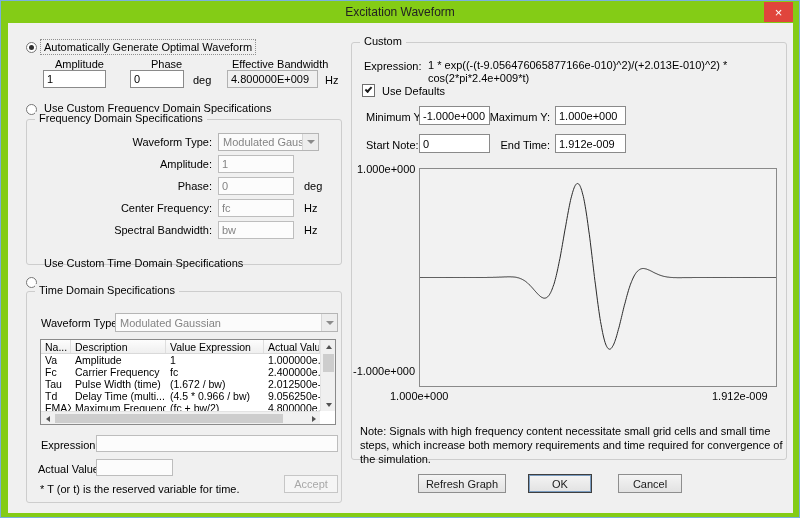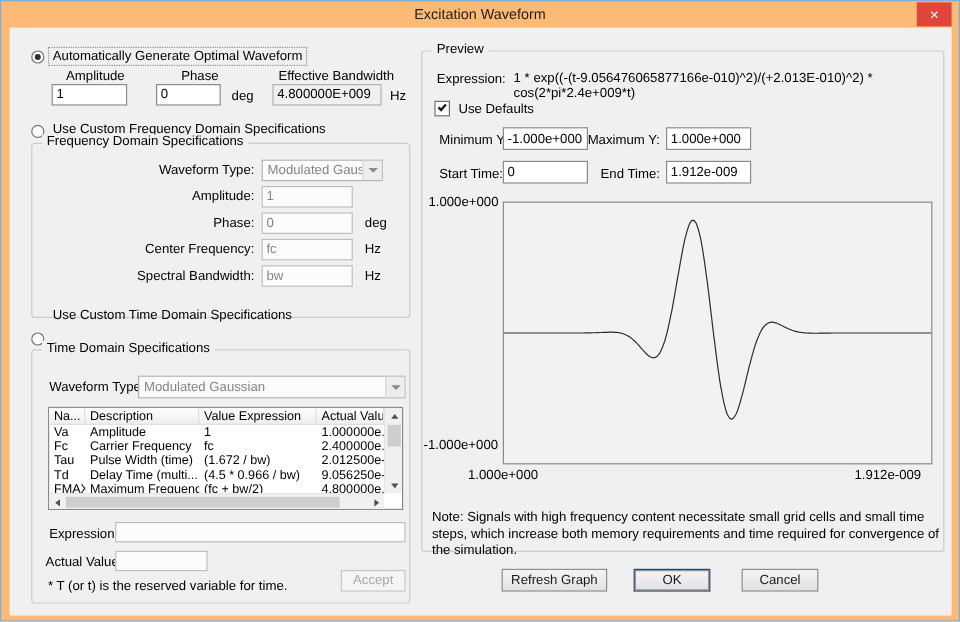--- a/index.html
+++ b/index.html
@@ -76,21 +76,21 @@
   
   #pv-expr { line-height:13px; white-space:nowrap; }
   #plot { position:absolute; left:67px; top:125px; width:358px; height:219px; border:1px solid #8a8a8a; background:#f2f2f2; }
   #plot svg { display:block; }
   .rlabel { text-align:right; }
   #note { line-height:14px; }
 </style>
 </head>
 <body>
 
-<div id="dialog" style="background: #fdba74; border-color: rgb(122, 176, 221);">
+<div id="dialog" style="background: #84cc16; border-color: rgb(122, 176, 221);">
   <div id="titlebar">
     <span class="title">Excitation Waveform</span>
     <div id="close-btn" style="background: rgb(224, 69, 60);">
       <span>×</span>
     </div>
   </div>
 
   <div id="content" style="background: rgb(240, 240, 240);">
 
     <span class="radio checked abs" style="left:18px; top:19px;"></span>
@@ -219,39 +219,39 @@
 
       <span class="abs lbl" style="left:14px; top:147px;">Expression:</span>
       <input class="tb disabled" style="left: 69px; top: 143px; width: 242px; height: 17px;" disabled="" value="">
       <span class="abs lbl" style="left:11px; top:171px;">Actual Value:</span>
       <input class="tb disabled" style="left: 69px; top: 167px; width: 77px; height: 17px;" disabled="" value="">
       <span class="abs lbl" style="left:13px; top:191px;">* T (or t) is the reserved variable for time.</span>
       <div class="btn disabled" style="left:257px; top:183px; width:54px; height:18px;">Accept</div>
     </div>
 
     <div class="groupbox" style="left:343px; top:19px; width:436px; height:418px;">
-      <span class="gtitle">Preview</span>
+      <span class="gtitle">Custom</span>
 
       <span class="abs lbl" style="left:12px; top:17px;">Expression:</span>
       <div id="pv-expr" class="abs" style="left:76px; top:16px;">
         <div>1 * exp((-(t-9.056476065877166e-010)^2)/(+2.013E-010)^2) *</div>
         <div>cos(2*pi*2.4e+009*t)</div>
       </div>
 
       <span class="checkbox" style="left:10px; top:41px;">
           <span class="check"></span>
         </span>
       <span class="abs lbl" style="left:30px; top:42px;">Use Defaults</span>
 
       <span class="abs lbl" style="left:14px; top:68px;">Minimum Y:</span>
       <input class="tb" style="left: 67px; top: 63px; width: 71px; height: 19px;" value="-1.000e+000">
       <span class="abs lbl rlabel" style="left:135px; top:68px; width:63px;">Maximum Y:</span>
       <input class="tb" style="left: 203px; top: 63px; width: 71px; height: 19px;" value="1.000e+000">
 
-      <span class="abs lbl" style="left:14px; top:96px;">Start Time:</span>
+      <span class="abs lbl" style="left:14px; top:96px;">Start Note:</span>
       <input class="tb" style="left: 67px; top: 91px; width: 71px; height: 19px;" value="0">
       <span class="abs lbl rlabel" style="left:135px; top:96px; width:63px;">End Time:</span>
       <input class="tb" style="left: 203px; top: 91px; width: 71px; height: 19px;" value="1.912e-009">
 
       <span class="abs lbl" style="left:5px; top:120px;">1.000e+000</span>
       <div id="plot">
         <svg width="356" height="217" viewBox="0 0 356 217">
           <polyline id="wavepoly" fill="none" stroke="#2b2b2b" stroke-width="1" points="0.0,108.5 0.5,108.5 1.0,108.5 1.5,108.5 2.0,108.5 2.5,108.5 3.1,108.5 3.6,108.5 4.1,108.5 4.6,108.5 5.1,108.5 5.6,108.5 6.1,108.5 6.6,108.5 7.1,108.5 7.6,108.5 8.1,108.5 8.6,108.5 9.2,108.5 9.7,108.5 10.2,108.5 10.7,108.5 11.2,108.5 11.7,108.5 12.2,108.5 12.7,108.5 13.2,108.5 13.7,108.5 14.2,108.5 14.7,108.5 15.3,108.5 15.8,108.5 16.3,108.5 16.8,108.5 17.3,108.5 17.8,108.5 18.3,108.5 18.8,108.5 19.3,108.5 19.8,108.5 20.3,108.5 20.9,108.5 21.4,108.5 21.9,108.5 22.4,108.5 22.9,108.5 23.4,108.5 23.9,108.5 24.4,108.5 24.9,108.5 25.4,108.5 25.9,108.5 26.4,108.5 27.0,108.5 27.5,108.5 28.0,108.5 28.5,108.5 29.0,108.5 29.5,108.5 30.0,108.5 30.5,108.5 31.0,108.5 31.5,108.5 32.0,108.5 32.5,108.5 33.1,108.5 33.6,108.5 34.1,108.5 34.6,108.5 35.1,108.5 35.6,108.5 36.1,108.5 36.6,108.5 37.1,108.5 37.6,108.5 38.1,108.5 38.7,108.5 39.2,108.5 39.7,108.5 40.2,108.5 40.7,108.5 41.2,108.5 41.7,108.5 42.2,108.5 42.7,108.5 43.2,108.5 43.7,108.5 44.2,108.5 44.8,108.5 45.3,108.5 45.8,108.5 46.3,108.5 46.8,108.5 47.3,108.5 47.8,108.5 48.3,108.5 48.8,108.5 49.3,108.5 49.8,108.5 50.3,108.5 50.9,108.5 51.4,108.5 51.9,108.5 52.4,108.5 52.9,108.5 53.4,108.5 53.9,108.5 54.4,108.5 54.9,108.5 55.4,108.5 55.9,108.5 56.5,108.5 57.0,108.5 57.5,108.5 58.0,108.5 58.5,108.5 59.0,108.5 59.5,108.5 60.0,108.5 60.5,108.5 61.0,108.5 61.5,108.5 62.0,108.5 62.6,108.5 63.1,108.5 63.6,108.5 64.1,108.5 64.6,108.5 65.1,108.5 65.6,108.5 66.1,108.5 66.6,108.5 67.1,108.5 67.6,108.4 68.1,108.4 68.7,108.4 69.2,108.4 69.7,108.4 70.2,108.4 70.7,108.4 71.2,108.4 71.7,108.4 72.2,108.4 72.7,108.4 73.2,108.3 73.7,108.3 74.3,108.3 74.8,108.3 75.3,108.3 75.8,108.3 76.3,108.3 76.8,108.2 77.3,108.2 77.8,108.2 78.3,108.2 78.8,108.2 79.3,108.1 79.8,108.1 80.4,108.1 80.9,108.1 81.4,108.1 81.9,108.0 82.4,108.0 82.9,108.0 83.4,108.0 83.9,107.9 84.4,107.9 84.9,107.9 85.4,107.9 85.9,107.9 86.5,107.9 87.0,107.8 87.5,107.8 88.0,107.8 88.5,107.8 89.0,107.8 89.5,107.8 90.0,107.8 90.5,107.8 91.0,107.8 91.5,107.9 92.1,107.9 92.6,107.9 93.1,107.9 93.6,108.0 94.1,108.0 94.6,108.1 95.1,108.2 95.6,108.2 96.1,108.3 96.6,108.4 97.1,108.5 97.6,108.7 98.2,108.8 98.7,108.9 99.2,109.1 99.7,109.3 100.2,109.5 100.7,109.7 101.2,109.9 101.7,110.1 102.2,110.4 102.7,110.6 103.2,110.9 103.7,111.2 104.3,111.5 104.8,111.9 105.3,112.2 105.8,112.6 106.3,113.0 106.8,113.4 107.3,113.8 107.8,114.3 108.3,114.7 108.8,115.2 109.3,115.7 109.9,116.2 110.4,116.7 110.9,117.3 111.4,117.8 111.9,118.4 112.4,118.9 112.9,119.5 113.4,120.1 113.9,120.7 114.4,121.3 114.9,121.8 115.4,122.4 116.0,123.0 116.5,123.6 117.0,124.1 117.5,124.7 118.0,125.2 118.5,125.7 119.0,126.2 119.5,126.7 120.0,127.1 120.5,127.5 121.0,127.9 121.5,128.2 122.1,128.5 122.6,128.7 123.1,128.9 123.6,129.1 124.1,129.1 124.6,129.2 125.1,129.1 125.6,129.0 126.1,128.8 126.6,128.6 127.1,128.2 127.7,127.8 128.2,127.3 128.7,126.7 129.2,126.1 129.7,125.3 130.2,124.4 130.7,123.5 131.2,122.4 131.7,121.3 132.2,120.0 132.7,118.6 133.2,117.2 133.8,115.6 134.3,114.0 134.8,112.2 135.3,110.4 135.8,108.4 136.3,106.4 136.8,104.2 137.3,102.0 137.8,99.7 138.3,97.3 138.8,94.8 139.3,92.3 139.9,89.6 140.4,87.0 140.9,84.2 141.4,81.4 141.9,78.6 142.4,75.7 142.9,72.8 143.4,69.9 143.9,67.0 144.4,64.0 144.9,61.1 145.5,58.1 146.0,55.2 146.5,52.3 147.0,49.5 147.5,46.7 148.0,44.0 148.5,41.3 149.0,38.7 149.5,36.2 150.0,33.8 150.5,31.4 151.0,29.2 151.6,27.2 152.1,25.2 152.6,23.4 153.1,21.8 153.6,20.3 154.1,18.9 154.6,17.7 155.1,16.7 155.6,15.9 156.1,15.3 156.6,14.8 157.1,14.6 157.7,14.5 158.2,14.7 158.7,15.0 159.2,15.6 159.7,16.3 160.2,17.3 160.7,18.5 161.2,19.9 161.7,21.4 162.2,23.2 162.7,25.2 163.3,27.3 163.8,29.7 164.3,32.2 164.8,34.9 165.3,37.8 165.8,40.8 166.3,44.0 166.8,47.3 167.3,50.8 167.8,54.4 168.3,58.1 168.8,61.9 169.4,65.8 169.9,69.8 170.4,73.8 170.9,78.0 171.4,82.1 171.9,86.3 172.4,90.6 172.9,94.8 173.4,99.1 173.9,103.3 174.4,107.5 174.9,111.7 175.5,115.9 176.0,120.0 176.5,124.0 177.0,127.9 177.5,131.8 178.0,135.5 178.5,139.2 179.0,142.7 179.5,146.1 180.0,149.4 180.5,152.5 181.1,155.5 181.6,158.3 182.1,161.0 182.6,163.5 183.1,165.9 183.6,168.0 184.1,170.0 184.6,171.9 185.1,173.5 185.6,175.0 186.1,176.2 186.6,177.3 187.2,178.3 187.7,179.0 188.2,179.6 188.7,179.9 189.2,180.2 189.7,180.2 190.2,180.1 190.7,179.8 191.2,179.4 191.7,178.8 192.2,178.1 192.7,177.2 193.3,176.2 193.8,175.1 194.3,173.9 194.8,172.6 195.3,171.1 195.8,169.6 196.3,168.0 196.8,166.3 197.3,164.5 197.8,162.6 198.3,160.7 198.9,158.8 199.4,156.8 199.9,154.8 200.4,152.7 200.9,150.7 201.4,148.6 201.9,146.5 202.4,144.4 202.9,142.3 203.4,140.2 203.9,138.2 204.4,136.2 205.0,134.2 205.5,132.2 206.0,130.3 206.5,128.4 207.0,126.5 207.5,124.8 208.0,123.0 208.5,121.3 209.0,119.7 209.5,118.2 210.0,116.7 210.5,115.2 211.1,113.8 211.6,112.5 212.1,111.3 212.6,110.1 213.1,109.0 213.6,108.0 214.1,107.0 214.6,106.1 215.1,105.3 215.6,104.5 216.1,103.8 216.7,103.1 217.2,102.6 217.7,102.0 218.2,101.6 218.7,101.1 219.2,100.8 219.7,100.5 220.2,100.2 220.7,100.0 221.2,99.8 221.7,99.7 222.2,99.6 222.8,99.5 223.3,99.5 223.8,99.5 224.3,99.6 224.8,99.7 225.3,99.8 225.8,99.9 226.3,100.0 226.8,100.2 227.3,100.4 227.8,100.6 228.3,100.8 228.9,101.0 229.4,101.2 229.9,101.5 230.4,101.7 230.9,102.0 231.4,102.2 231.9,102.5 232.4,102.7 232.9,103.0 233.4,103.3 233.9,103.5 234.5,103.8 235.0,104.0 235.5,104.3 236.0,104.5 236.5,104.7 237.0,105.0 237.5,105.2 238.0,105.4 238.5,105.6 239.0,105.8 239.5,106.0 240.0,106.2 240.6,106.4 241.1,106.6 241.6,106.7 242.1,106.9 242.6,107.0 243.1,107.2 243.6,107.3 244.1,107.4 244.6,107.5 245.1,107.6 245.6,107.7 246.1,107.8 246.7,107.9 247.2,108.0 247.7,108.1 248.2,108.1 248.7,108.2 249.2,108.3 249.7,108.3 250.2,108.4 250.7,108.4 251.2,108.4 251.7,108.5 252.3,108.5 252.8,108.5 253.3,108.6 253.8,108.6 254.3,108.6 254.8,108.6 255.3,108.6 255.8,108.6 256.3,108.6 256.8,108.7 257.3,108.7 257.8,108.7 258.4,108.7 258.9,108.7 259.4,108.7 259.9,108.7 260.4,108.7 260.9,108.7 261.4,108.7 261.9,108.7 262.4,108.6 262.9,108.6 263.4,108.6 263.9,108.6 264.5,108.6 265.0,108.6 265.5,108.6 266.0,108.6 266.5,108.6 267.0,108.6 267.5,108.6 268.0,108.6 268.5,108.6 269.0,108.6 269.5,108.6 270.1,108.6 270.6,108.6 271.1,108.6 271.6,108.6 272.1,108.6 272.6,108.5 273.1,108.5 273.6,108.5 274.1,108.5 274.6,108.5 275.1,108.5 275.6,108.5 276.2,108.5 276.7,108.5 277.2,108.5 277.7,108.5 278.2,108.5 278.7,108.5 279.2,108.5 279.7,108.5 280.2,108.5 280.7,108.5 281.2,108.5 281.7,108.5 282.3,108.5 282.8,108.5 283.3,108.5 283.8,108.5 284.3,108.5 284.8,108.5 285.3,108.5 285.8,108.5 286.3,108.5 286.8,108.5 287.3,108.5 287.9,108.5 288.4,108.5 288.9,108.5 289.4,108.5 289.9,108.5 290.4,108.5 290.9,108.5 291.4,108.5 291.9,108.5 292.4,108.5 292.9,108.5 293.4,108.5 294.0,108.5 294.5,108.5 295.0,108.5 295.5,108.5 296.0,108.5 296.5,108.5 297.0,108.5 297.5,108.5 298.0,108.5 298.5,108.5 299.0,108.5 299.5,108.5 300.1,108.5 300.6,108.5 301.1,108.5 301.6,108.5 302.1,108.5 302.6,108.5 303.1,108.5 303.6,108.5 304.1,108.5 304.6,108.5 305.1,108.5 305.7,108.5 306.2,108.5 306.7,108.5 307.2,108.5 307.7,108.5 308.2,108.5 308.7,108.5 309.2,108.5 309.7,108.5 310.2,108.5 310.7,108.5 311.2,108.5 311.8,108.5 312.3,108.5 312.8,108.5 313.3,108.5 313.8,108.5 314.3,108.5 314.8,108.5 315.3,108.5 315.8,108.5 316.3,108.5 316.8,108.5 317.3,108.5 317.9,108.5 318.4,108.5 318.9,108.5 319.4,108.5 319.9,108.5 320.4,108.5 320.9,108.5 321.4,108.5 321.9,108.5 322.4,108.5 322.9,108.5 323.5,108.5 324.0,108.5 324.5,108.5 325.0,108.5 325.5,108.5 326.0,108.5 326.5,108.5 327.0,108.5 327.5,108.5 328.0,108.5 328.5,108.5 329.0,108.5 329.6,108.5 330.1,108.5 330.6,108.5 331.1,108.5 331.6,108.5 332.1,108.5 332.6,108.5 333.1,108.5 333.6,108.5 334.1,108.5 334.6,108.5 335.1,108.5 335.7,108.5 336.2,108.5 336.7,108.5 337.2,108.5 337.7,108.5 338.2,108.5 338.7,108.5 339.2,108.5 339.7,108.5 340.2,108.5 340.7,108.5 341.3,108.5 341.8,108.5 342.3,108.5 342.8,108.5 343.3,108.5 343.8,108.5 344.3,108.5 344.8,108.5 345.3,108.5 345.8,108.5 346.3,108.5 346.8,108.5 347.4,108.5 347.9,108.5 348.4,108.5 348.9,108.5 349.4,108.5 349.9,108.5 350.4,108.5 350.9,108.5 351.4,108.5 351.9,108.5 352.4,108.5 352.9,108.5 353.5,108.5 354.0,108.5 354.5,108.5 355.0,108.5 355.5,108.5 356.0,108.5"></polyline>
         </svg>
       </div>

